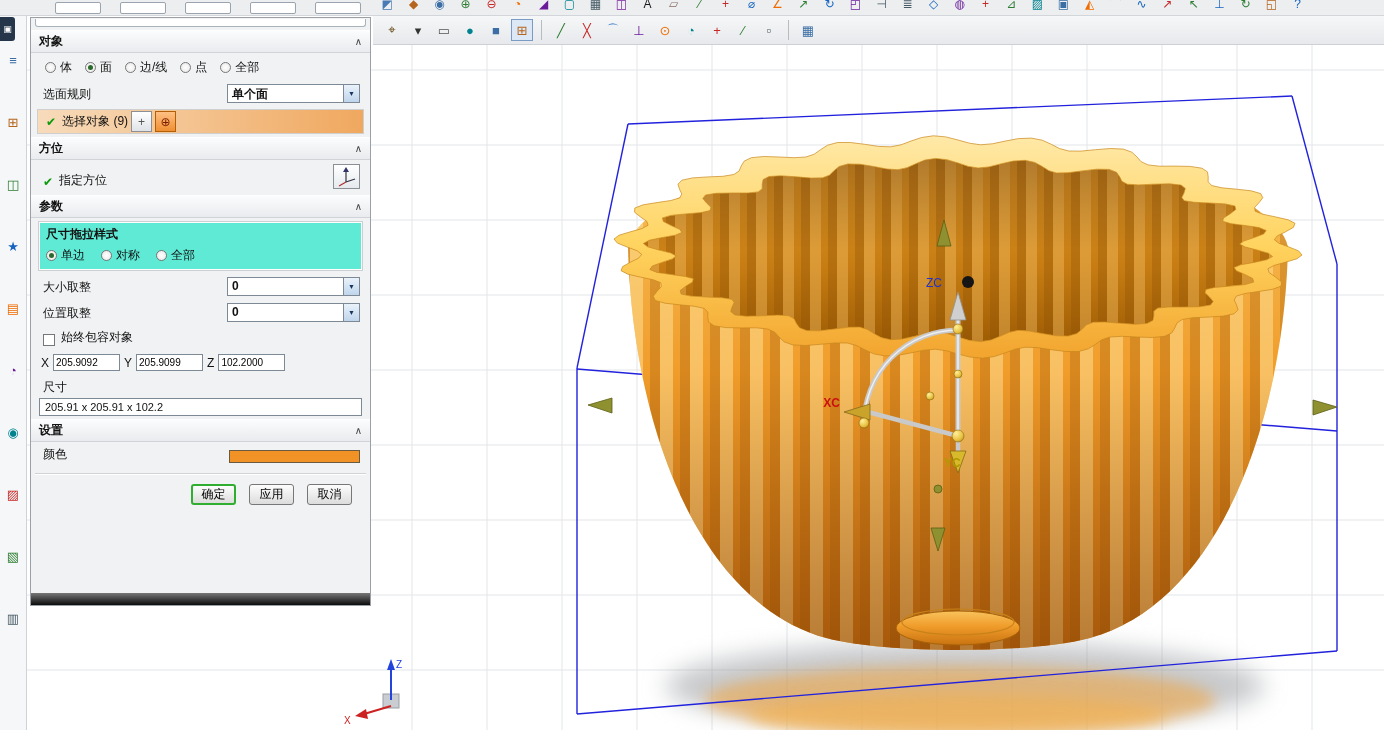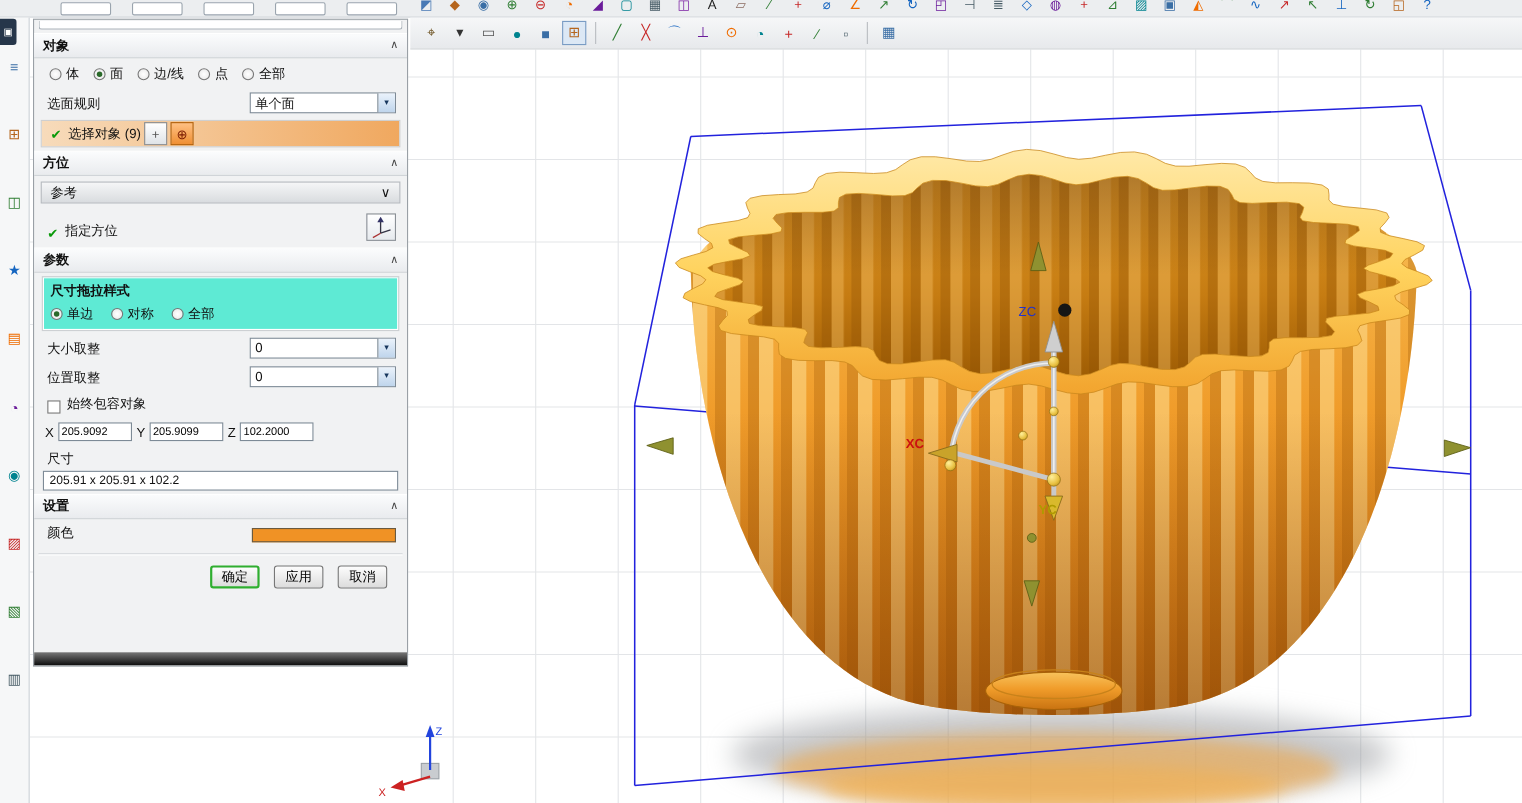--- a/index.html
+++ b/index.html
@@ -53,21 +53,21 @@
   .sec-hdr .chev { font-weight:normal; font-size:10px; color:#444; }
   .row { display:flex; align-items:flex-end; padding:4px 10px 3px 12px; }
   .row .lbl { flex:1; }
   .radio-row { display:flex; gap:13px; padding:6px 10px 4px 14px; }
   .radio { display:flex; align-items:center; gap:4px; }
   .rb { width:11px; height:11px; border-radius:50%; border:1px solid #777;
         background:radial-gradient(#fff,#e6e6e6); position:relative; display:inline-block; }
   .rb.sel::after { content:''; position:absolute; left:2px; top:2px; right:2px; bottom:2px;
                    border-radius:50%; background:#2a6a2a; }
   .combo { width:133px; height:19px; display:flex; border:1px solid #7d8a96; background:#fff; }
-  .combo .val { flex:1; padding:1px 4px; white-space:nowrap; overflow:hidden; }
+  .combo .val { flex:1; padding:1px 4px; white-space:nowrap; overflow:hidden;font-weight:bold; }
   .combo .dd { width:16px; background:linear-gradient(#eaf2fb,#bfd5ec);
                border-left:1px solid #7d8a96; font-size:7px; display:flex;
                align-items:center; justify-content:center; color:#17365d; }
   .sel-obj { margin:3px 6px 2px 6px; height:25px; display:flex; align-items:center;
              padding:0 4px 0 8px; background:linear-gradient(90deg,#f7dbbb,#f0a85f);
              border:1px solid #cfcfcf; }
   .sel-obj .check, .check { color:#0a9a0a; font-weight:bold; margin-right:6px; }
   .mini-btn { width:21px; height:21px; margin-left:3px; border:1px solid #8a9096;
               background:linear-gradient(#fff,#dfe3e7); display:flex; align-items:center;
               justify-content:center; font-size:12px; color:#555; }
@@ -373,24 +373,20 @@
     <span class="check">✔</span>
     <span class="lbl">选择对象 (9)</span>
     <span class="mini-btn">+</span>
     <span class="mini-btn active">⊕</span>
   </div>
 
   <div class="sec-hdr">
     <span>方位</span>
     <span class="chev">∧</span>
   </div>
-  <div class="ref-bar">
-    <span>参考</span>
-    <span class="chev">∨</span>
-  </div>
   <div class="row">
     <span class="check">✔</span>
     <span class="lbl">指定方位</span>
     <span class="csys-btn">
       <svg width="20" height="20">
         <line x1="9" y1="15" x2="9" y2="4" stroke="#334" stroke-width="1.2"></line>
         <polygon points="6,5 12,5 9,0" fill="#336"></polygon>
         <line x1="9" y1="15" x2="18" y2="12" stroke="#334" stroke-width="1.2"></line>
         <line x1="9" y1="15" x2="2" y2="19" stroke="#a33" stroke-width="1.2"></line>
       </svg>

